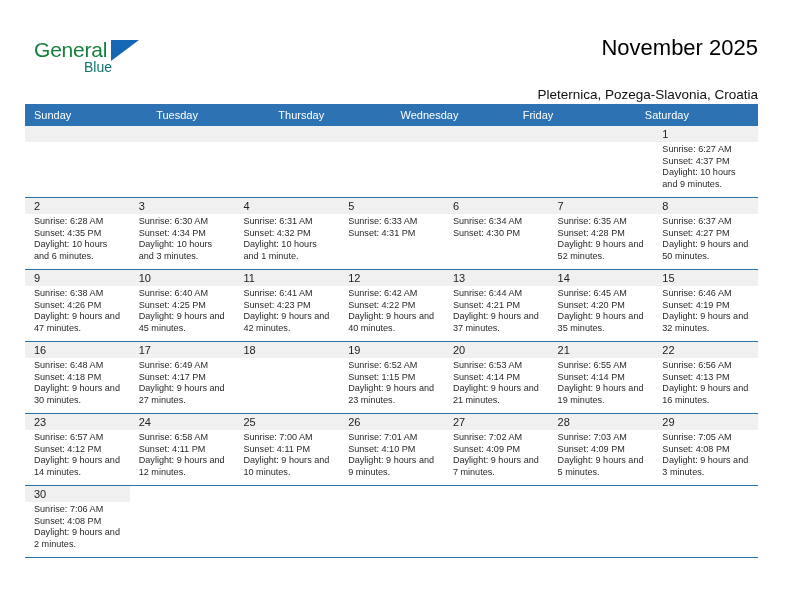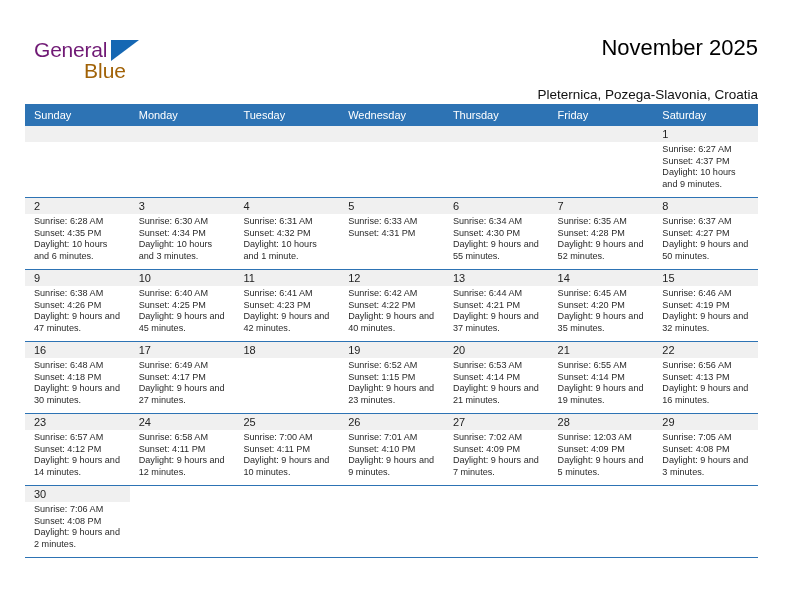--- a/index.html
+++ b/index.html
@@ -28,38 +28,38 @@
     position: absolute;
     left: 34px;
     top: 38px;
     width: 180px;
     height: 52px;
   }
   .logo-general {
     position: absolute;
     left: 0; top: 0;
     font-size: 21px;
-    color: #701a75;
+    color: #15803d;
     letter-spacing: -0.2px;
     font-family: "Liberation Sans", sans-serif;
   }
   .logo-tri {
     position: absolute;
     left: 77px;
     top: 2px;
     width: 0; height: 0;
     border-left: 28px solid #1567b3;
     border-bottom: 21px solid transparent;
   }
   .logo-blue {
     position: absolute;
     left: 50px;
     top: 21px;
-    font-size: 21px;
-    color: #a16207;
+    font-size: 14px;
+    color: #0f766e;
     font-family: "Liberation Sans", sans-serif;
   }
 
   .title-block {
     position: absolute;
     right: 34px;
     top: 32px;
     text-align: right;
   }
   .cal-title {
@@ -147,24 +147,23 @@
     <div class="title-block">
       <div class="cal-title">November 2025</div>
       <div class="cal-subtitle">Pleternica, Pozega-Slavonia, Croatia</div>
     </div>
 
   </div>
 
   <div class="grid">
     <div class="weekdays">
         <div class="weekday">Sunday</div>
-        <div class="weekday">Monday</div>
         <div class="weekday">Tuesday</div>
+        <div class="weekday">Thursday</div>
         <div class="weekday">Wednesday</div>
-        <div class="weekday">Thursday</div>
         <div class="weekday">Friday</div>
         <div class="weekday">Saturday</div>
       </div>
     <div class="weeks">
         <div class="week first">
           <div class="day empty">
             <div class="day-num-band"></div>
           </div>
           <div class="day empty">
             <div class="day-num-band"></div>
@@ -220,21 +219,20 @@
             <div class="day-info">
               <div>Sunrise: 6:33 AM</div>
               <div>Sunset: 4:31 PM</div>
             </div>
           </div>
           <div class="day">
             <div class="day-num-band">6</div>
             <div class="day-info">
               <div>Sunrise: 6:34 AM</div>
               <div>Sunset: 4:30 PM</div>
-              <div class="wrap">Daylight: 9 hours and 55 minutes.</div>
             </div>
           </div>
           <div class="day">
             <div class="day-num-band">7</div>
             <div class="day-info">
               <div>Sunrise: 6:35 AM</div>
               <div>Sunset: 4:28 PM</div>
               <div class="wrap">Daylight: 9 hours and 52 minutes.</div>
             </div>
           </div>
@@ -395,21 +393,21 @@
             <div class="day-num-band">27</div>
             <div class="day-info">
               <div>Sunrise: 7:02 AM</div>
               <div>Sunset: 4:09 PM</div>
               <div class="wrap">Daylight: 9 hours and 7 minutes.</div>
             </div>
           </div>
           <div class="day">
             <div class="day-num-band">28</div>
             <div class="day-info">
-              <div>Sunrise: 12:03 AM</div>
+              <div>Sunrise: 7:03 AM</div>
               <div>Sunset: 4:09 PM</div>
               <div class="wrap">Daylight: 9 hours and 5 minutes.</div>
             </div>
           </div>
           <div class="day">
             <div class="day-num-band">29</div>
             <div class="day-info">
               <div>Sunrise: 7:05 AM</div>
               <div>Sunset: 4:08 PM</div>
               <div class="wrap">Daylight: 9 hours and 3 minutes.</div>

